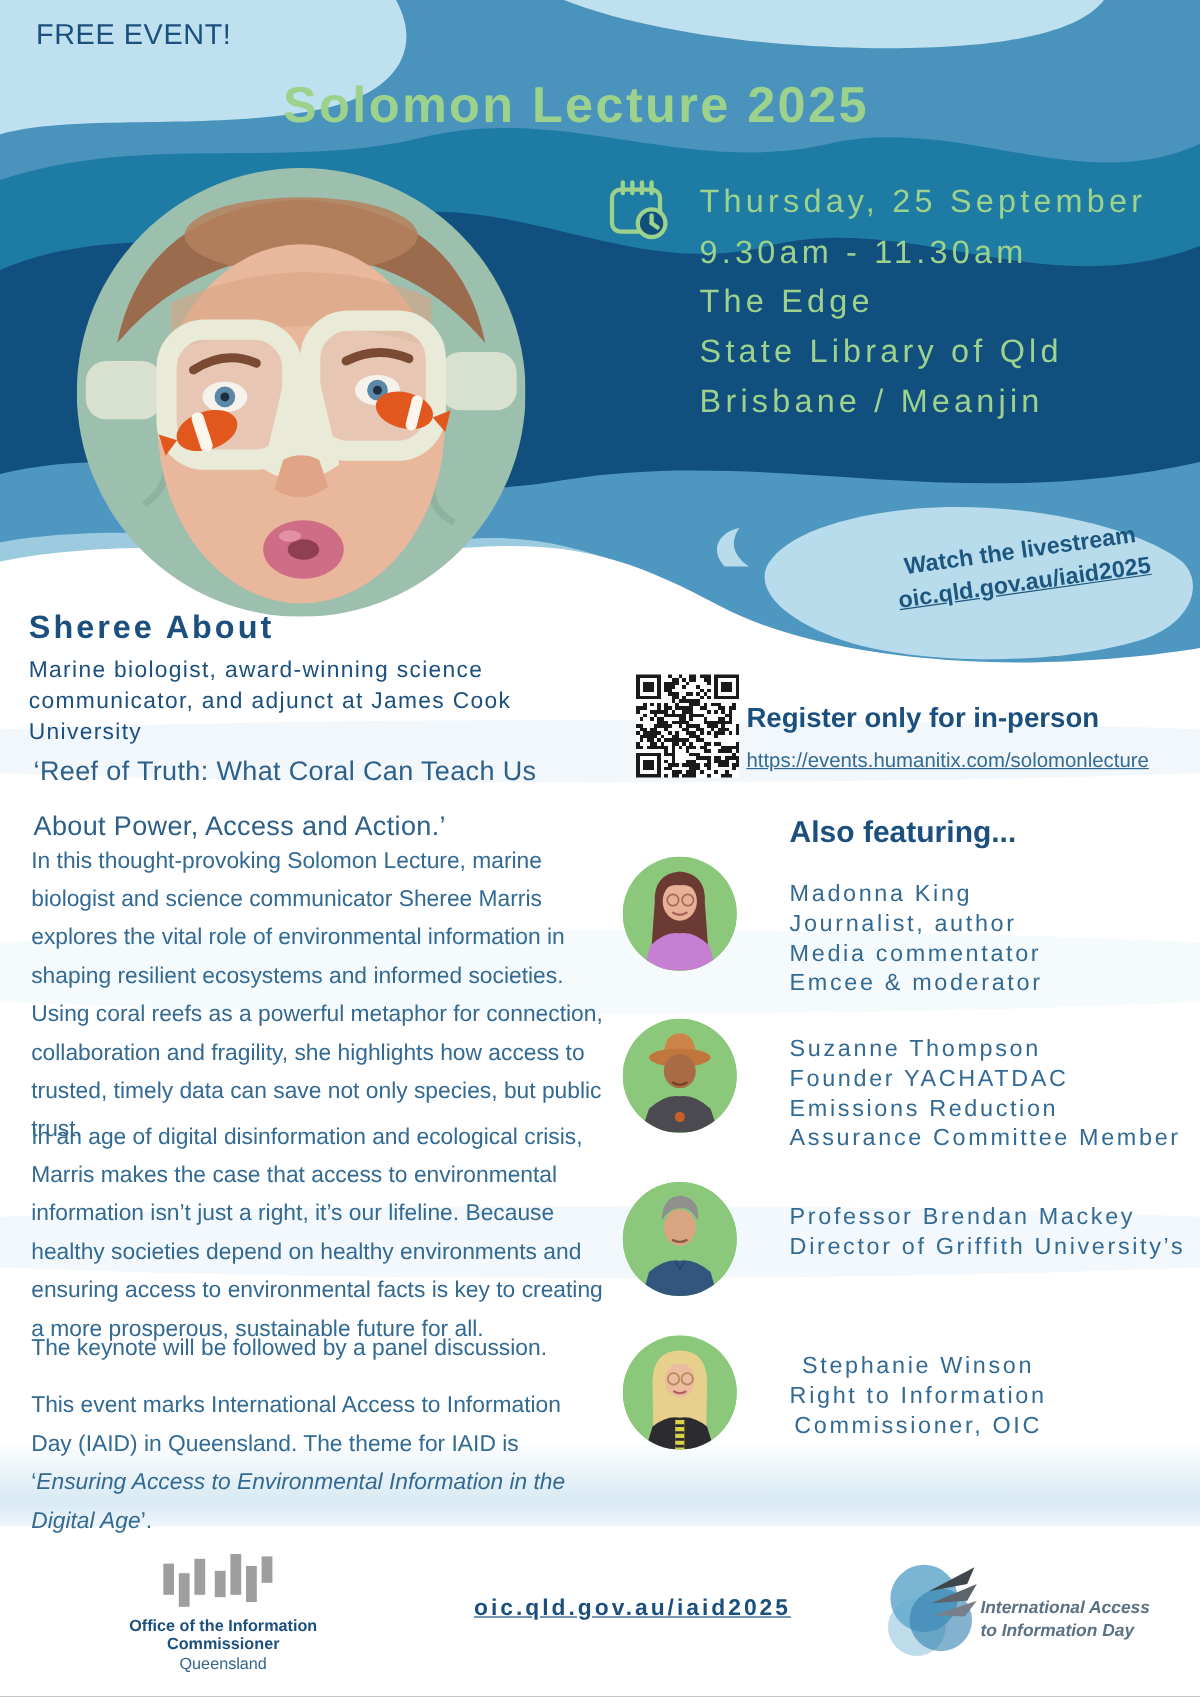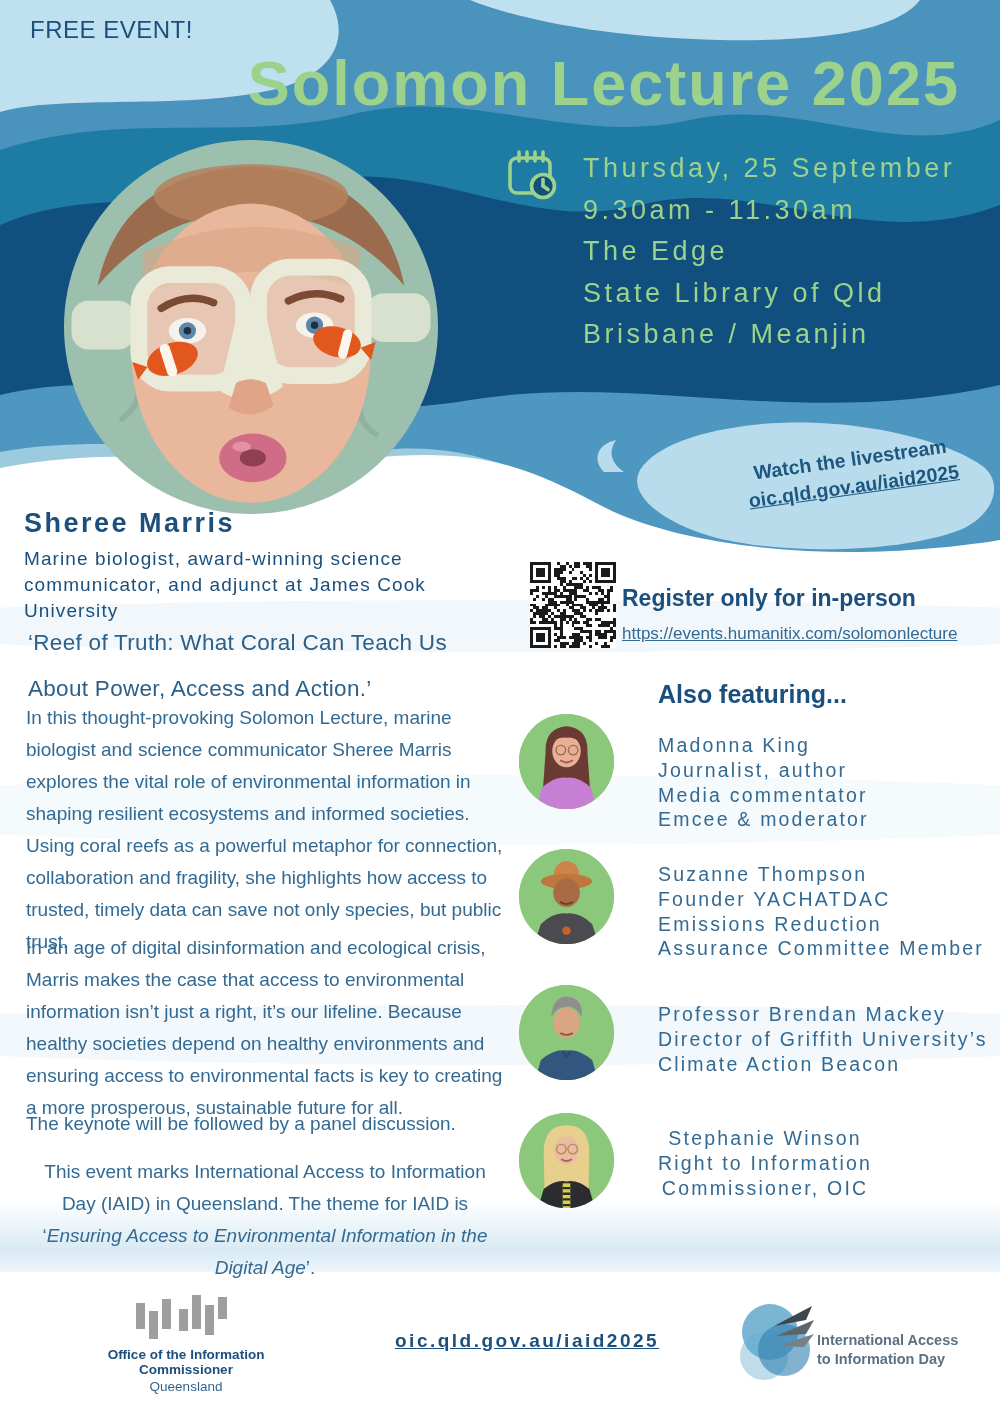--- a/index.html
+++ b/index.html
@@ -11,22 +11,22 @@
   }
   svg{display:block;}
 
   
   .ocean{position:absolute;top:0;left:0;z-index:0;}
   .free-event{
     position:absolute;left:30px;top:16px;z-index:3;
     font-size:24px;font-weight:normal;letter-spacing:.5px;color:var(--navy);
   }
   .title{
-    position:absolute;top:47px;left:0;right:40px;z-index:3;
-    text-align:right;font-size:63px;font-weight:bold;letter-spacing:2px;
+    position:absolute;top:64px;left:0;right:40px;z-index:3;
+    text-align:center;font-size:42px;font-weight:bold;letter-spacing:2px;
     color:var(--green,#a0d28d);
   }
   .event-details{position:absolute;left:505px;top:148px;z-index:3;display:flex;gap:22px;}
   .event-lines{font-size:27px;line-height:41.5px;letter-spacing:3.5px;color:var(--green);}
   .photo{
     position:absolute;left:64px;top:140px;width:374px;height:374px;z-index:2;
     border-radius:50%;overflow:hidden;
   }
   .livestream{
     position:absolute;left:712px;top:446px;width:280px;z-index:3;
@@ -42,21 +42,21 @@
 
   
   .speaker-name{position:absolute;left:24px;top:508px;z-index:3;
     font-size:27px;font-weight:bold;letter-spacing:2.5px;color:var(--navy);}
   .speaker-title{position:absolute;left:24px;top:546px;width:472px;z-index:3;
     font-size:19px;font-weight:normal;letter-spacing:1.1px;line-height:26px;color:var(--navy);}
   .quote{position:absolute;left:28px;top:620px;width:480px;z-index:3;
     font-size:22.5px;line-height:46px;color:#2d6089;letter-spacing:.3px;}
   .para{position:absolute;left:26px;width:492px;z-index:3;
     font-size:19px;line-height:32px;color:var(--body-blue,#336a93);margin:0;}
-  .p1{top:702px;} .p2{top:932px;} .p3{top:1108px;} .p4{top:1156px;width:478px;text-align:center;}
+  .p1{top:702px;} .p2{top:932px;} .p3{top:1108px;} .p4{top:1156px;width:478px;}
   .p4 .it{font-style:italic;}
 
   
   .qr-wrap{position:absolute;left:530px;top:562px;width:86px;height:86px;z-index:3;}
   .register-heading{position:absolute;left:622px;top:585px;z-index:3;
     font-size:23px;font-weight:bold;color:var(--navy);}
   .register-link{position:absolute;left:622px;top:624px;z-index:3;
     font-size:17px;color:var(--body-blue);}
   .register-link a{color:var(--body-blue);}
   .also-heading{position:absolute;left:658px;top:680px;z-index:3;
@@ -69,21 +69,21 @@
   
   .oic-logo{position:absolute;left:60px;top:1293px;width:252px;z-index:3;text-align:center;}
   .oic-logo .bars{margin:0 auto 6px auto;}
   .oic-line1{font-size:13.5px;font-weight:bold;color:var(--navy);}
   .oic-line2{font-size:13.5px;color:#33658e;margin-top:2px;}
   .footer-link{position:absolute;left:395px;top:1330px;z-index:3;
     font-size:19px;font-weight:bold;letter-spacing:2.5px;}
   .footer-link a{color:var(--navy);}
   .iaid-logo{position:absolute;left:726px;top:1290px;z-index:3;display:flex;align-items:center;}
   .iaid-text{margin-left:-14px;margin-top:14px;font-size:14.5px;font-weight:bold;
-    line-height:19px;color:#5b7184;}
+    line-height:19px;color:#5b7184;font-style:italic;}
   .u{text-decoration:underline;}
 </style>
 </head>
 <body>
 
 <div class="poster">
 
   <svg class="ocean" width="1000" height="560" viewBox="0 0 1000 560">
     <rect width="1000" height="560" fill="#11507e"></rect>
     <path fill="#1d7ba4" d="M0,0 H1000 V205 C870,255 760,175 640,205 C520,235 420,150 300,185 C200,213 90,185 0,225 Z"></path>
@@ -164,21 +164,21 @@
   <div class="livestream">
     <div>Watch the livestream</div>
     <div><a href="#" class="u">oic.qld.gov.au/iaid2025</a></div>
   </div>
 
   <div class="streak" style="top:600px;height:52px;opacity:.45;"></div>
   <div class="streak" style="top:775px;height:70px;opacity:.3;"></div>
   <div class="streak" style="top:1005px;height:60px;opacity:.38;"></div>
   <div class="band"></div>
 
-  <div class="speaker-name">Sheree Marris</div>
+  <div class="speaker-name">Sheree About</div>
   <div class="speaker-title">Marine biologist, award-winning science communicator, and adjunct at James Cook University</div>
   <div class="quote">
     <div>‘Reef of Truth: What Coral Can Teach Us</div>
     <div>About Power, Access and Action.’</div>
   </div>
   <p class="para p1">In this thought-provoking Solomon Lecture, marine biologist and science communicator Sheree Marris explores the vital role of environmental information in shaping resilient ecosystems and informed societies. Using coral reefs as a powerful metaphor for connection, collaboration and fragility, she highlights how access to trusted, timely data can save not only species, but public trust.</p>
   <p class="para p3">The keynote will be followed by a panel discussion.</p>
   <p class="para p2">In an age of digital disinformation and ecological crisis, Marris makes the case that access to environmental information isn’t just a right, it’s our lifeline. Because healthy societies depend on healthy environments and ensuring access to environmental facts is key to creating a more prosperous, sustainable future for all.</p>
   <p class="para p4"><span>This event marks International Access to Information Day (IAID) in Queensland. The theme for IAID is ‘</span><span class="it">Ensuring Access to Environmental Information in the Digital Age</span><span>’.</span></p>
 
@@ -244,21 +244,20 @@
         <ellipse cx="50" cy="40" rx="14" ry="16" fill="#d9a583"></ellipse>
         <path d="M34,34 Q35,12 51,12 Q68,14 66,34 Q59,21 50,23 Q40,23 34,34 Z" fill="#8f8f8d"></path>
         <path d="M44,51 Q50,54 56,51" stroke="#8a5a43" stroke-width="2" fill="none" stroke-linecap="round"></path>
         <path d="M17,100 L23,79 Q37,67 50,69 Q63,67 77,79 L83,100 Z" fill="#33567f"></path>
         <path d="M46,70 L50,76 L54,70" fill="none" stroke="#27456a" stroke-width="1.6"></path>
       </svg>
     </div>
     <div class="ptext" style="top:17px;">
       <div>Professor Brendan Mackey</div>
       <div>Director of Griffith University’s</div>
-      <div>Climate Action Beacon</div>
     </div>
   </div>
 
   <div class="prow" style="top:1113px;text-align:center;">
     <div class="avatar">
       <svg width="95" height="95" viewBox="0 0 100 100">
         <rect width="100" height="100" fill="#8cc87b"></rect>
         <path d="M27,92 L26,40 Q27,13 50,13 Q73,13 74,40 L73,92 Q62,80 50,82 Q38,80 27,92 Z" fill="#e6d08c"></path>
         <ellipse cx="50" cy="39" rx="13" ry="15" fill="#ecbba0"></ellipse>
         <path d="M35,30 Q40,16 50,17 Q61,16 65,30 Q57,24 50,25 Q42,24 35,30 Z" fill="#e6d08c"></path>

